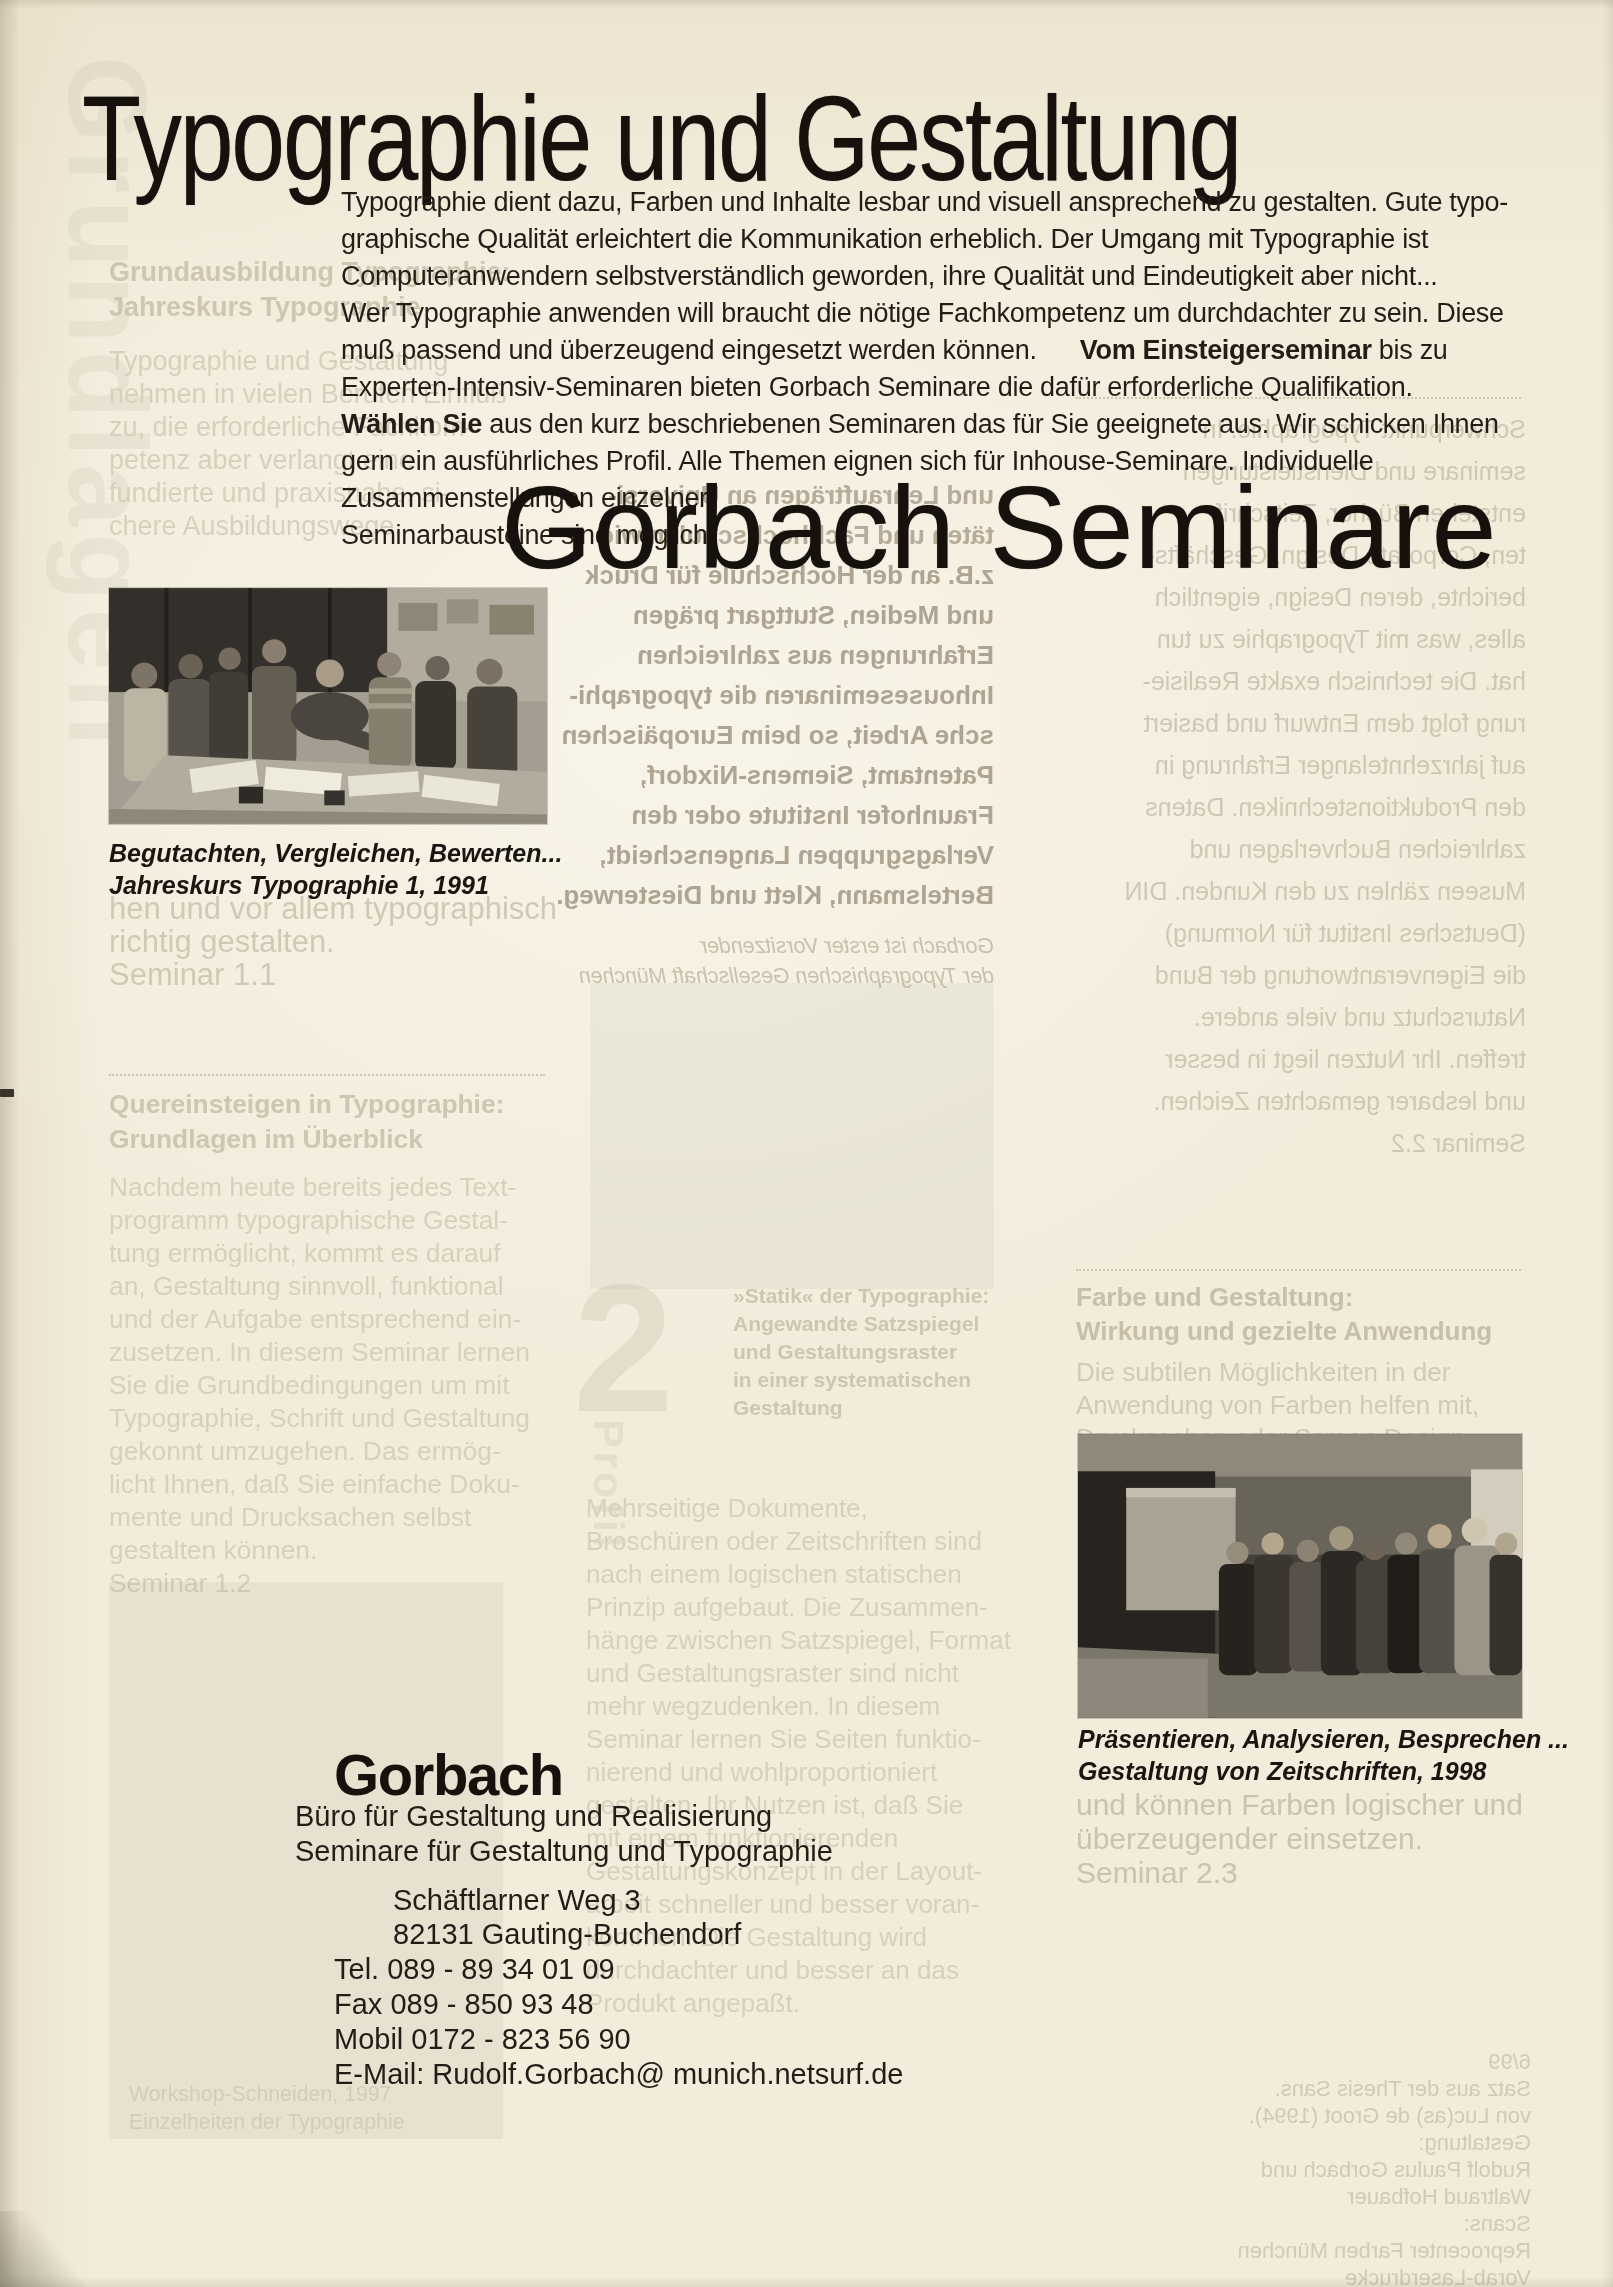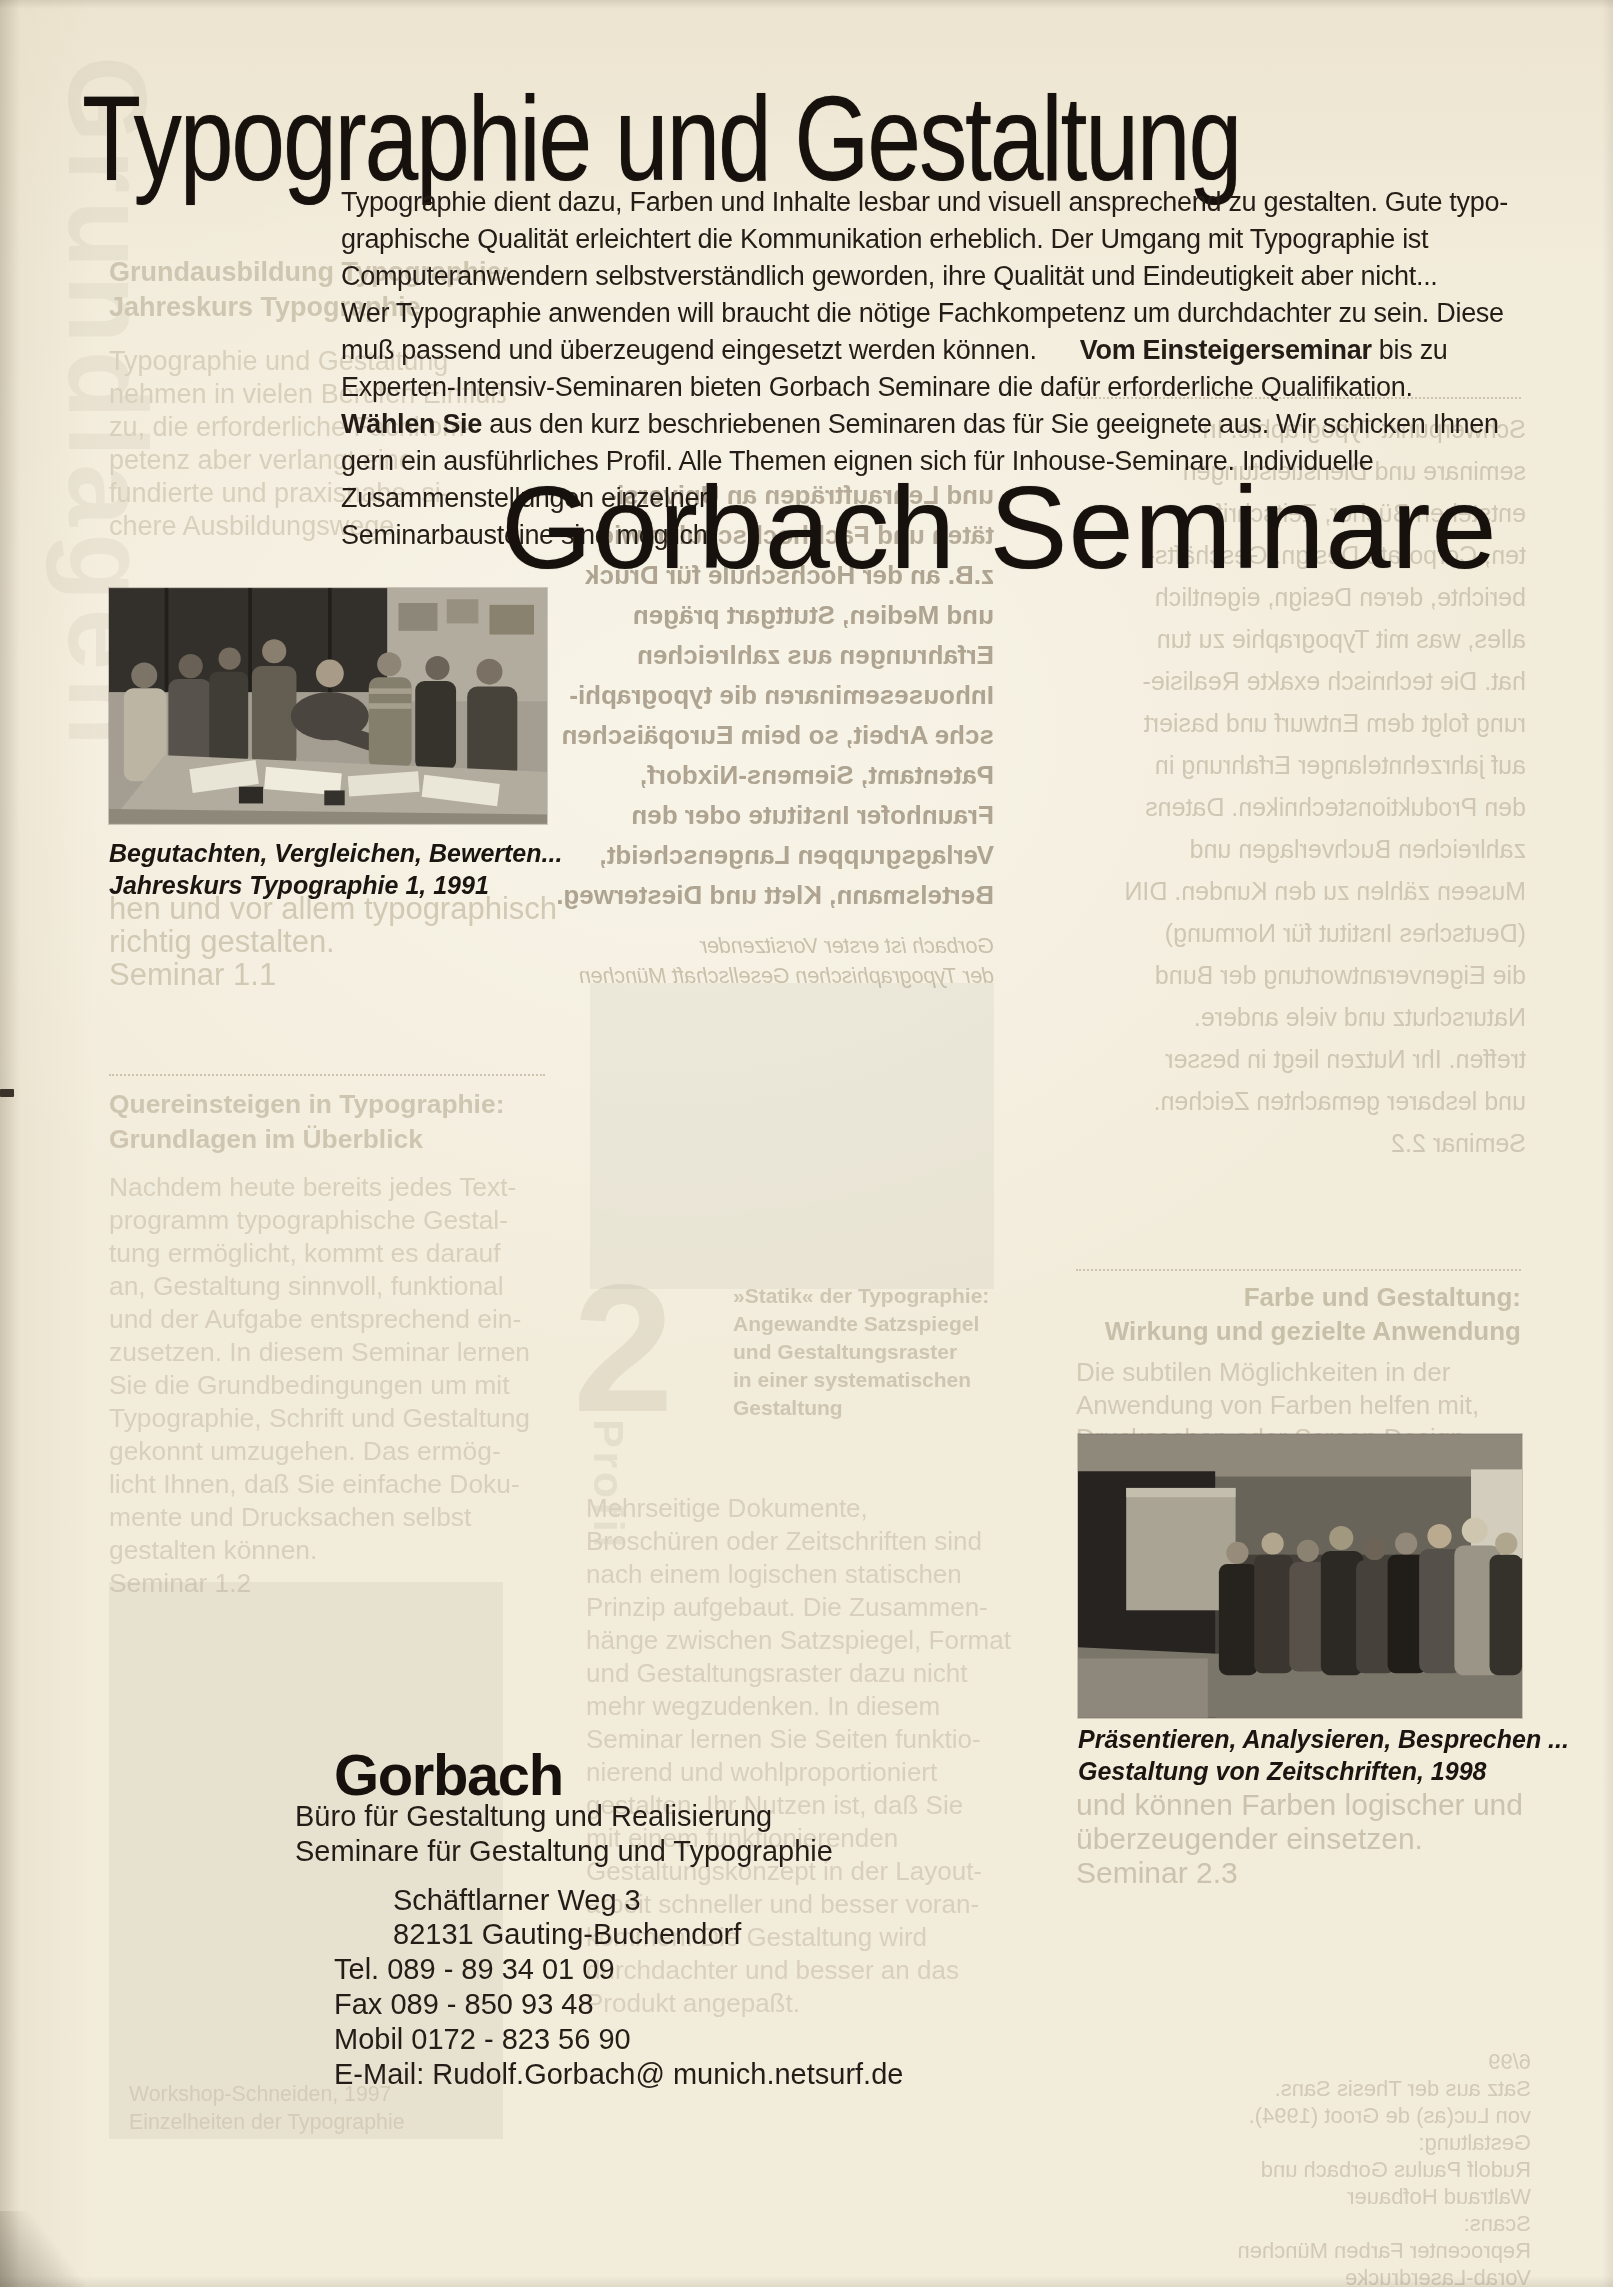--- a/index.html
+++ b/index.html
@@ -44,21 +44,21 @@
   .st-mid-sub{left:586px;top:931px;width:408px;font-size:21.3px;line-height:30px;font-style:italic;color:#c9c0ab;}
   .st-mid-shadow{left:590px;top:983px;width:404px;height:306px;background:rgba(115,108,95,.07);}
   .st-big2{left:573px;top:1258px;font-size:181px;line-height:1;font-weight:bold;color:rgba(150,140,118,.16);}
   .st-profil{left:584px;top:1419px;writing-mode:vertical-rl;font-size:43px;font-weight:bold;
              letter-spacing:3.7px;color:rgba(150,140,118,.14);}
   .st-vert{left:43px;top:56px;writing-mode:vertical-rl;font-size:111px;font-weight:bold;
            letter-spacing:7.4px;color:rgba(148,138,116,.10);}
   .st-mid-h{left:691px;top:1282px;width:306px;font-size:21px;line-height:28px;font-weight:bold;color:#cfc6b1;margin-left:42px;}
   .st-mid-p{left:586px;top:1492px;width:408px;font-size:26px;line-height:33px;color:#d8d0bc;}
   .st-right{left:1076px;top:408px;width:450px;font-size:25px;line-height:42px;color:#cfc7b3;}
-  .st-right-h2{left:1076px;top:1280px;width:445px;font-size:26px;line-height:34px;font-weight:bold;color:#c8bfa9;text-align:right;}
+  .st-right-h2{left:1076px;top:1280px;width:445px;font-size:26px;line-height:34px;font-weight:bold;color:#c8bfa9;}
   .st-right-p2{left:1076px;top:1356px;width:445px;font-size:26px;line-height:33px;color:#d3cab6;}
   .st-right-below{left:1076px;top:1788px;width:445px;font-size:30px;line-height:34px;color:#ccc3ae;}
   .st-colophon{left:1118px;top:2048px;width:413px;font-size:22px;line-height:27px;color:#d2c9b6;}
   .st-bl-photo{left:109px;top:1582px;width:394px;height:557px;background:rgba(125,117,102,.09);}
   .st-bl-cap{left:113px;top:2080px;width:390px;font-size:21.3px;line-height:28px;color:#d5ccb8;margin-left:16px;}
 
   
   .photo{box-shadow:0 0 0 0.9px rgba(50,44,36,.25);}
   .photo svg{display:block;}
 
@@ -144,21 +144,21 @@
       <div>und Gestaltungsraster</div>
       <div>in einer systematischen</div>
       <div>Gestaltung</div>
     </div>
   <div class="abs st st-mid-p lines">
       <div>Mehrseitige Dokumente,</div>
       <div>Broschüren oder Zeitschriften sind</div>
       <div>nach einem logischen statischen</div>
       <div>Prinzip aufgebaut. Die Zusammen-</div>
       <div>hänge zwischen Satzspiegel, Format</div>
-      <div>und Gestaltungsraster dazu nicht</div>
+      <div>und Gestaltungsraster sind nicht</div>
       <div>mehr wegzudenken. In diesem</div>
       <div>Seminar lernen Sie Seiten funktio-</div>
       <div>nierend und wohlproportioniert</div>
       <div>gestalten. Ihr Nutzen ist, daß Sie</div>
       <div>mit einem funktionierenden</div>
       <div>Gestaltungskonzept in der Layout-</div>
       <div>arbeit schneller und besser voran-</div>
       <div>kommen. Die Gestaltung wird</div>
       <div>durchdachter und besser an das</div>
       <div>Produkt angepaßt.</div>

